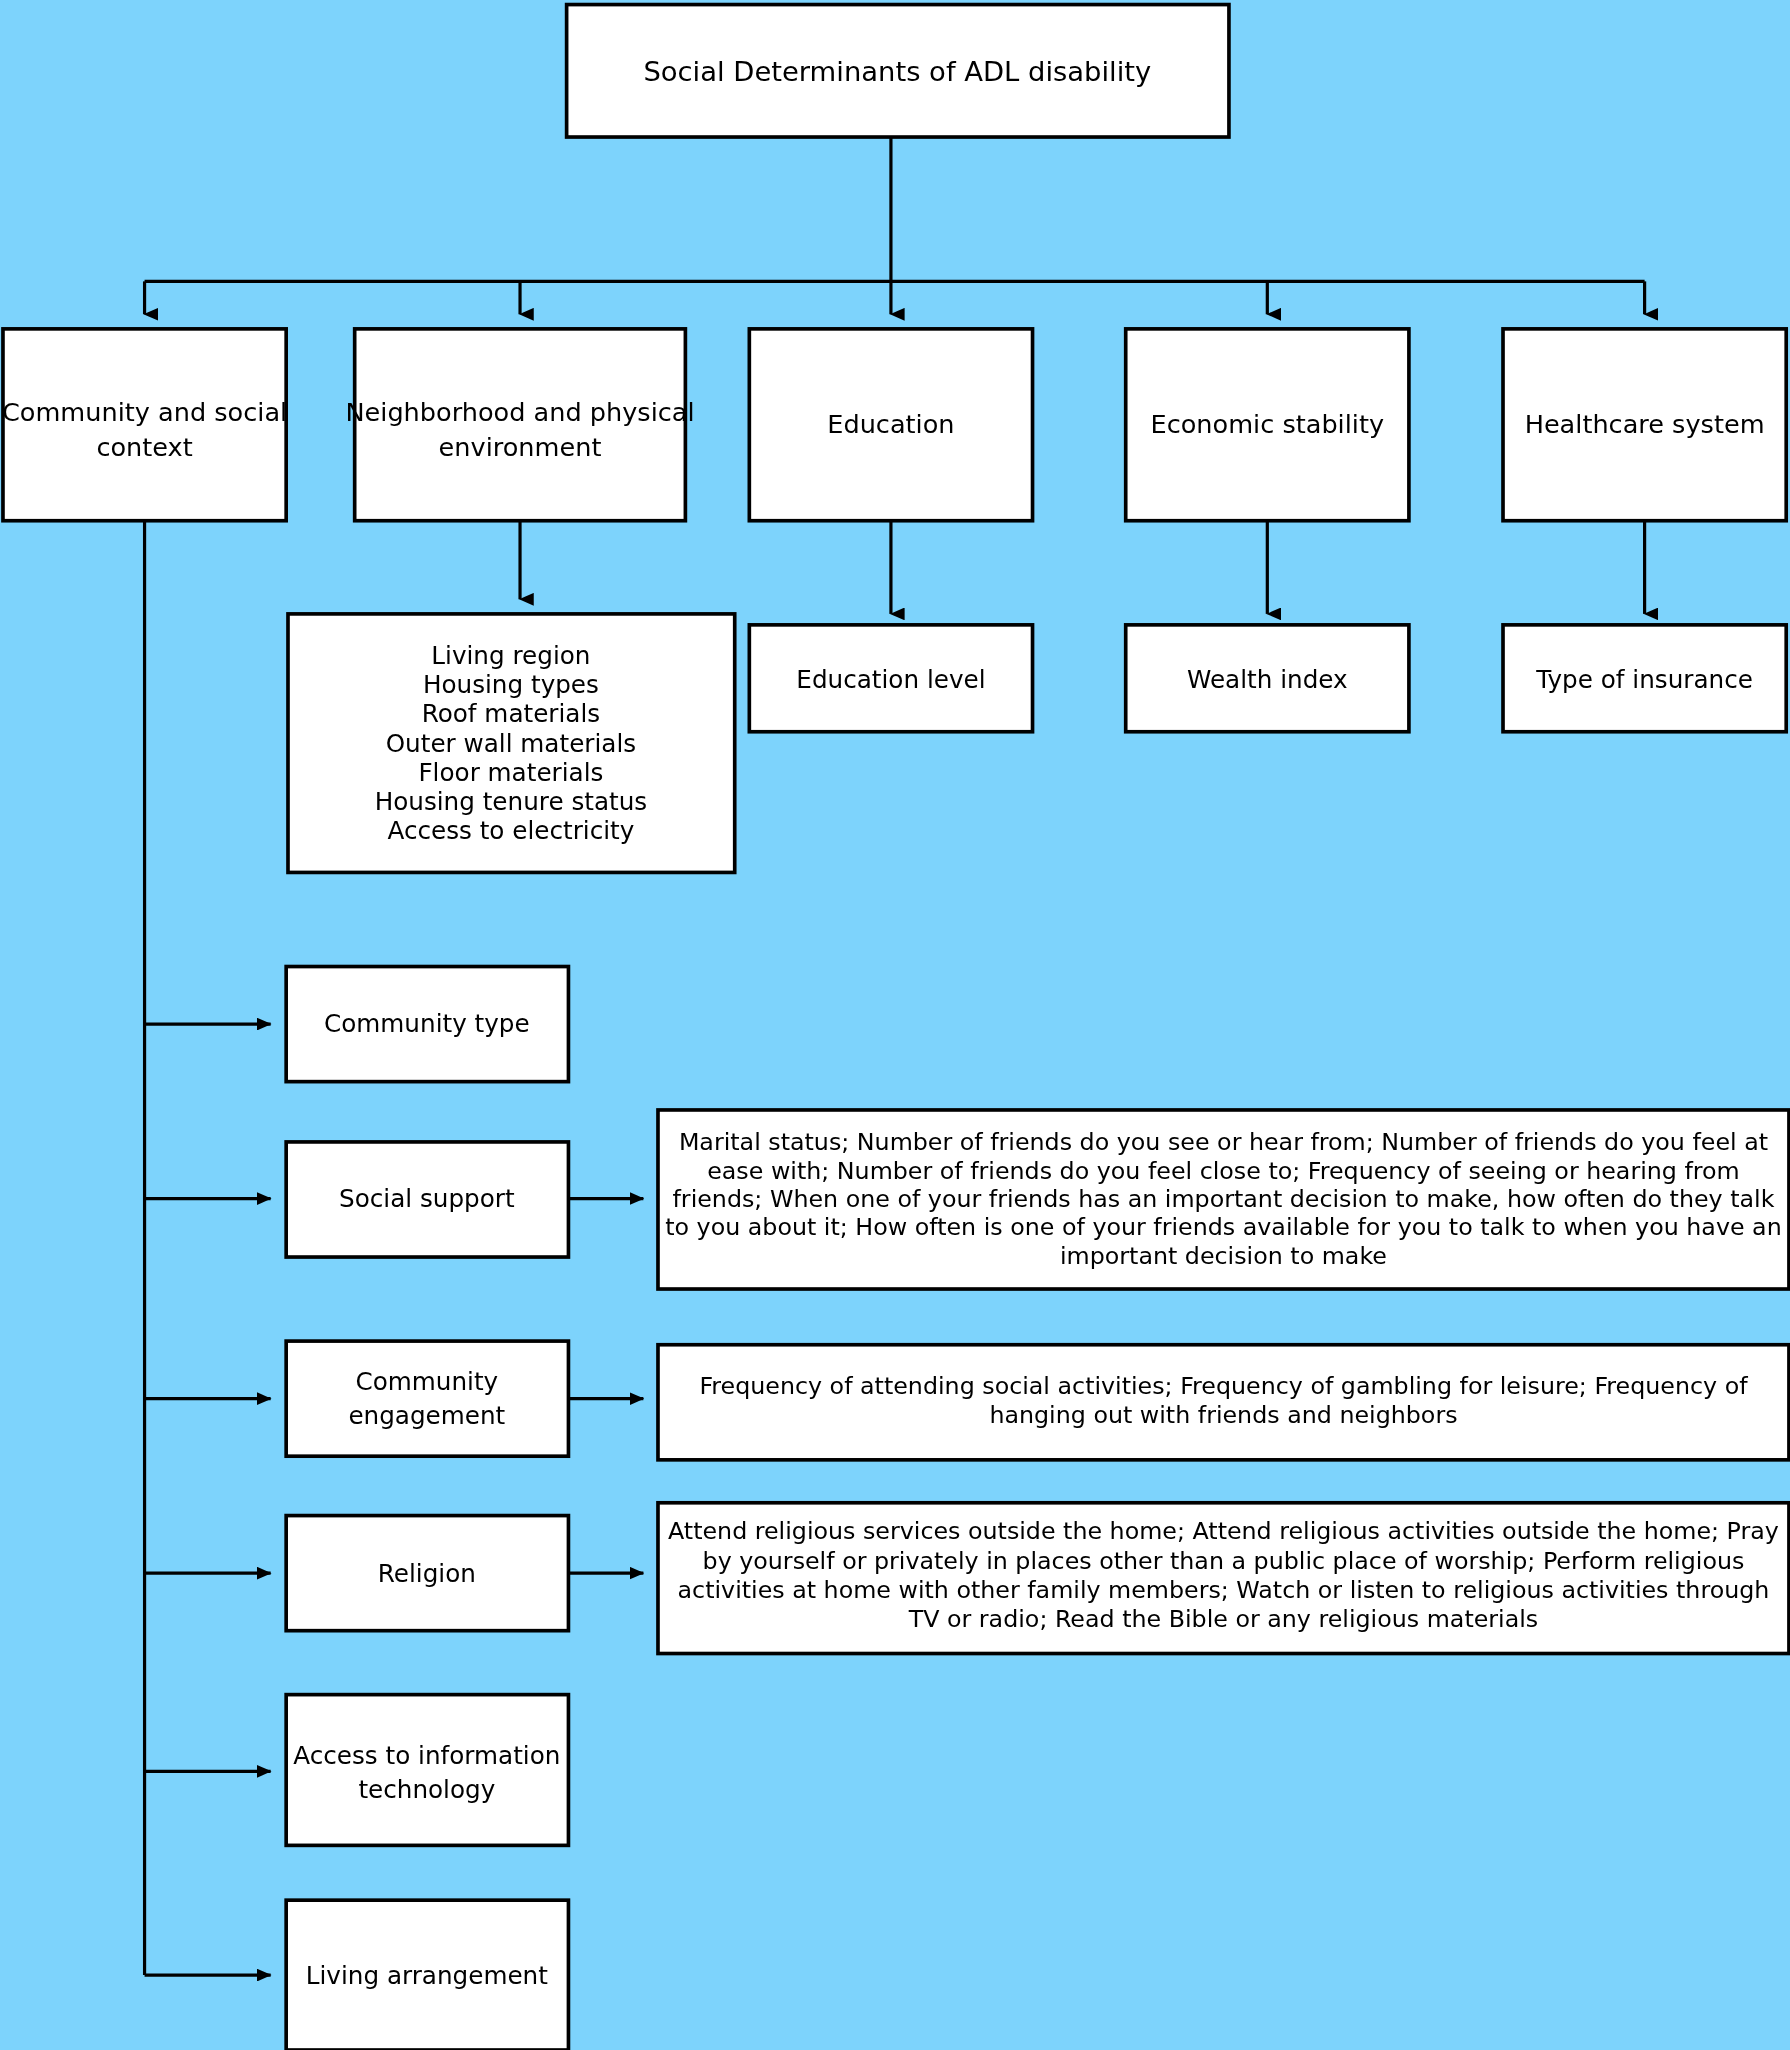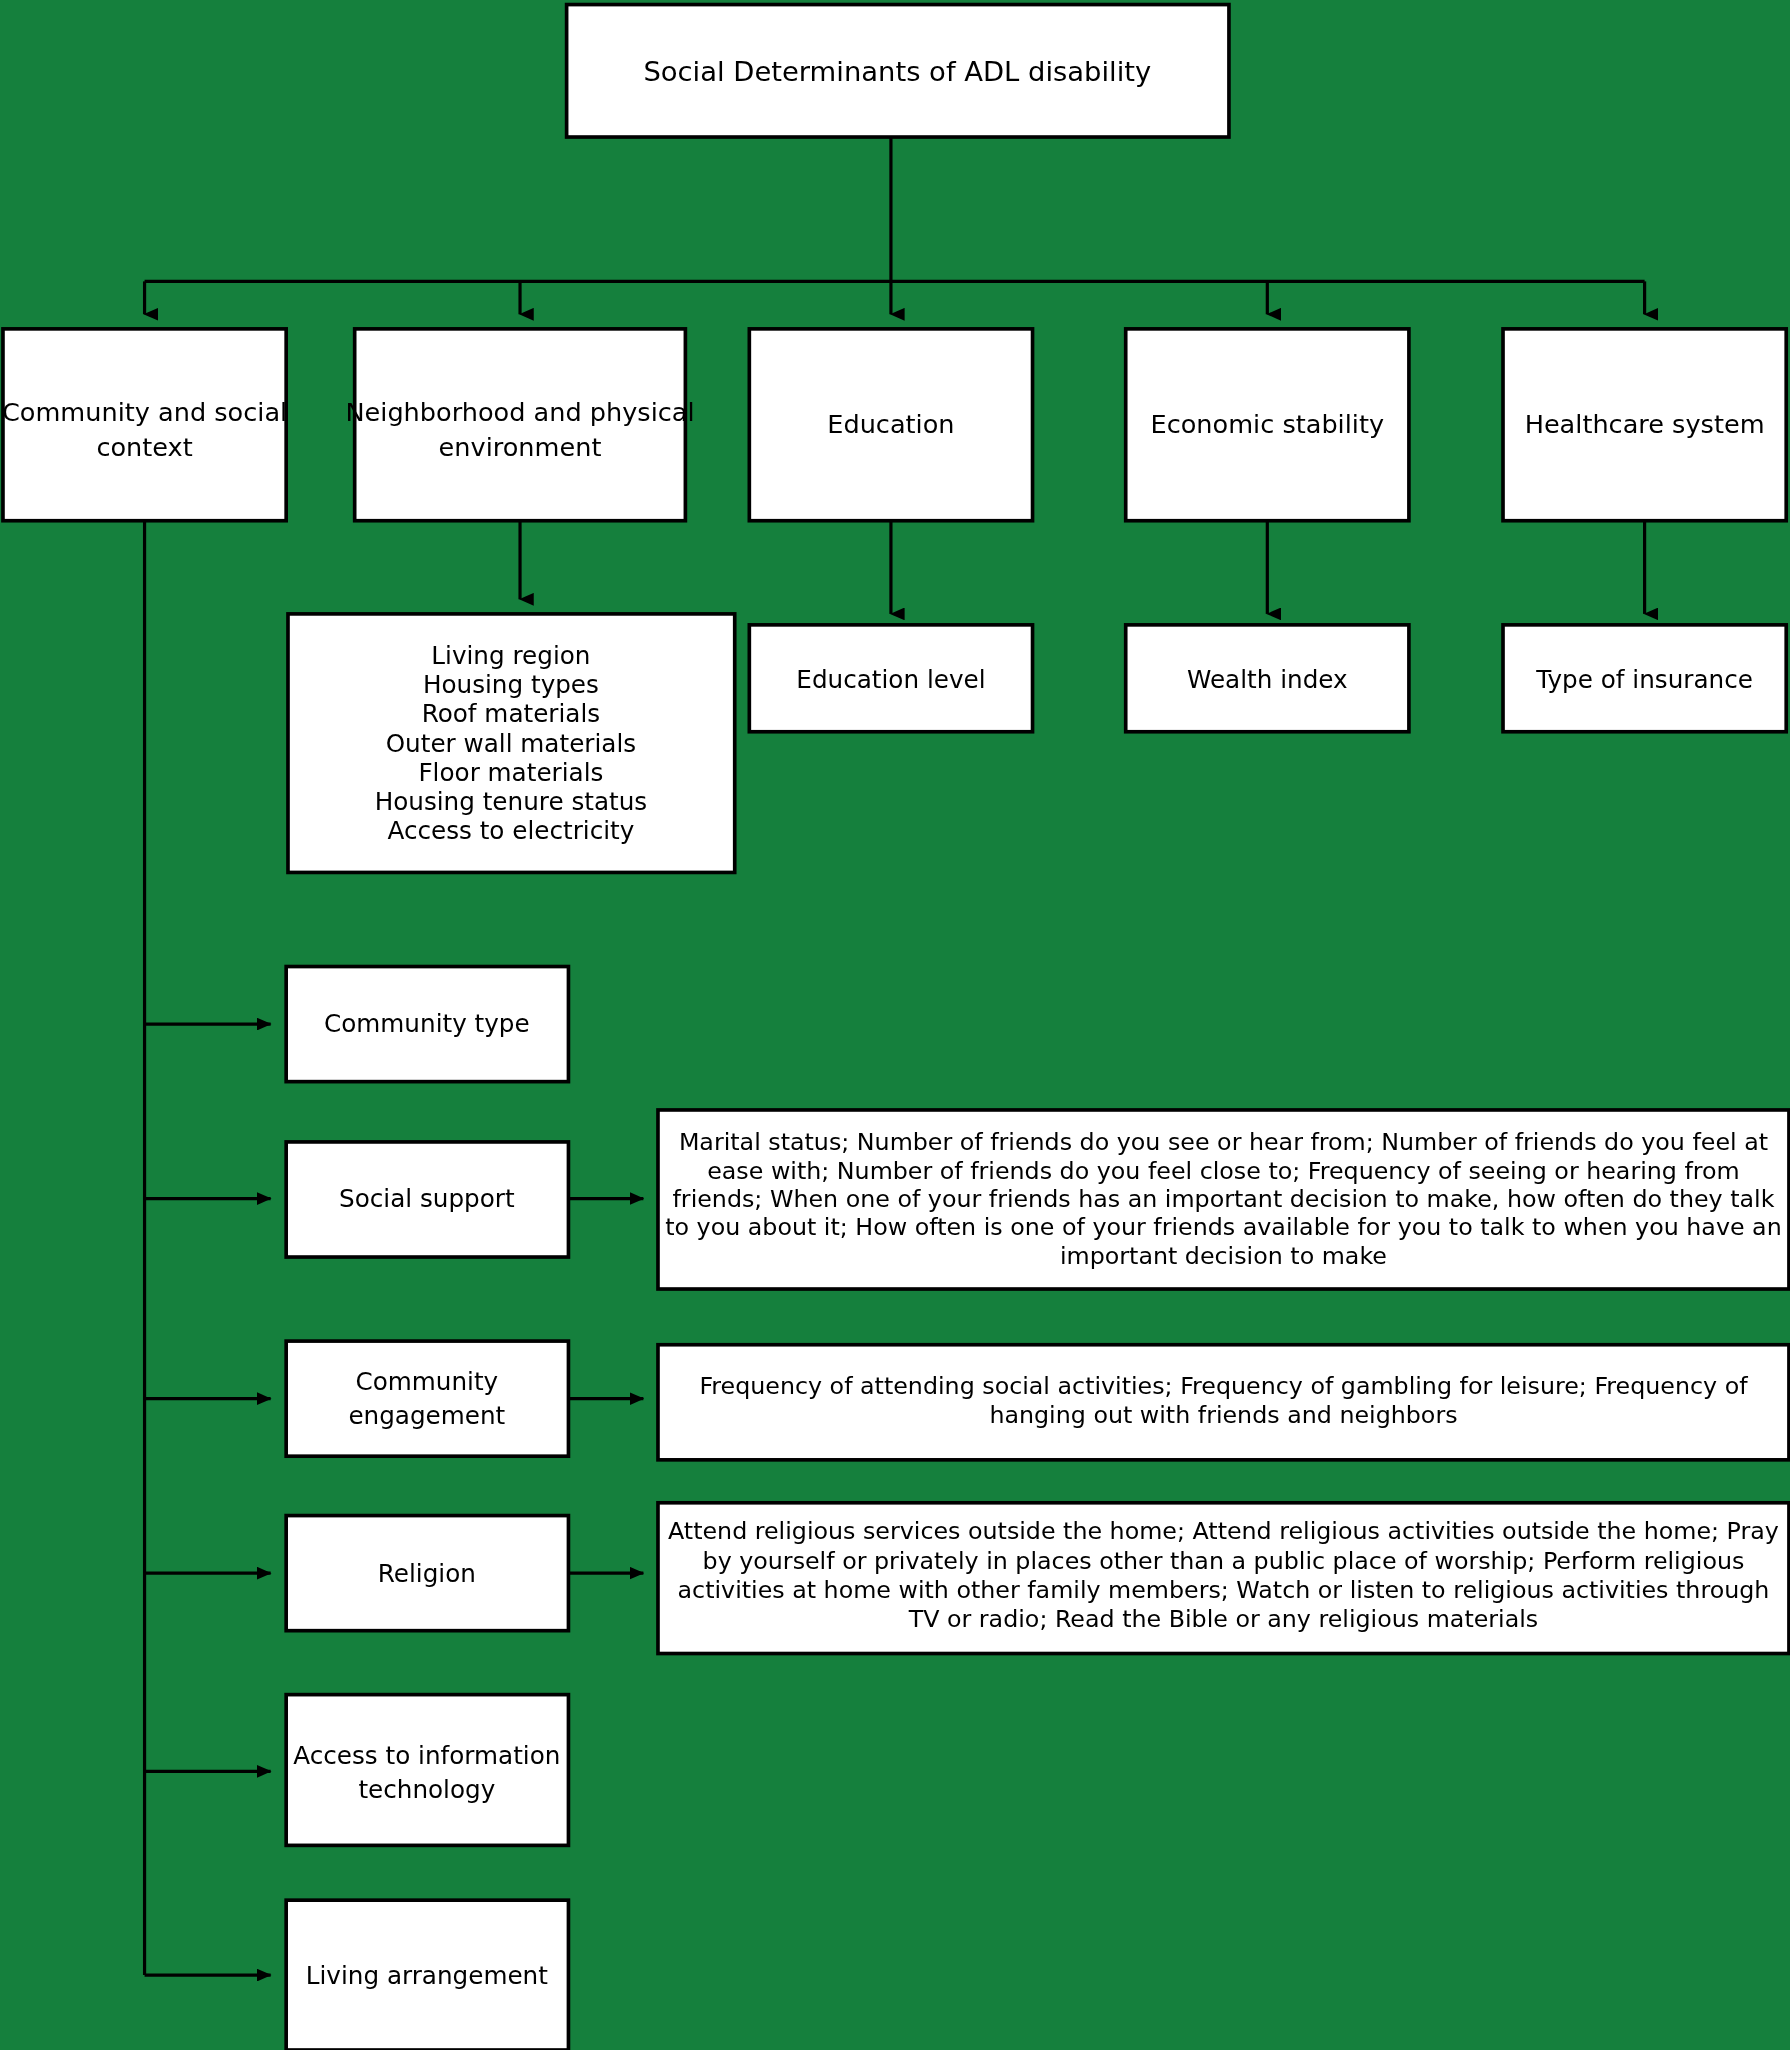--- a/index.html
+++ b/index.html
@@ -10,21 +10,21 @@
   body {
     width: 1791px;
     height: 2050px;
     font-family: "DejaVu Sans", sans-serif;
     overflow: hidden;
   }
   #chart-root {
     position: relative;
     width: 1791px;
     height: 2050px;
-    background: #15803d;
+    background: #7dd3fc;
   }
   svg.flow {
     position: absolute;
     top: 0;
     left: 0;
     width: 1791px;
     height: 2050px;
   }
   .node-rect {
     fill: #ffffff;

